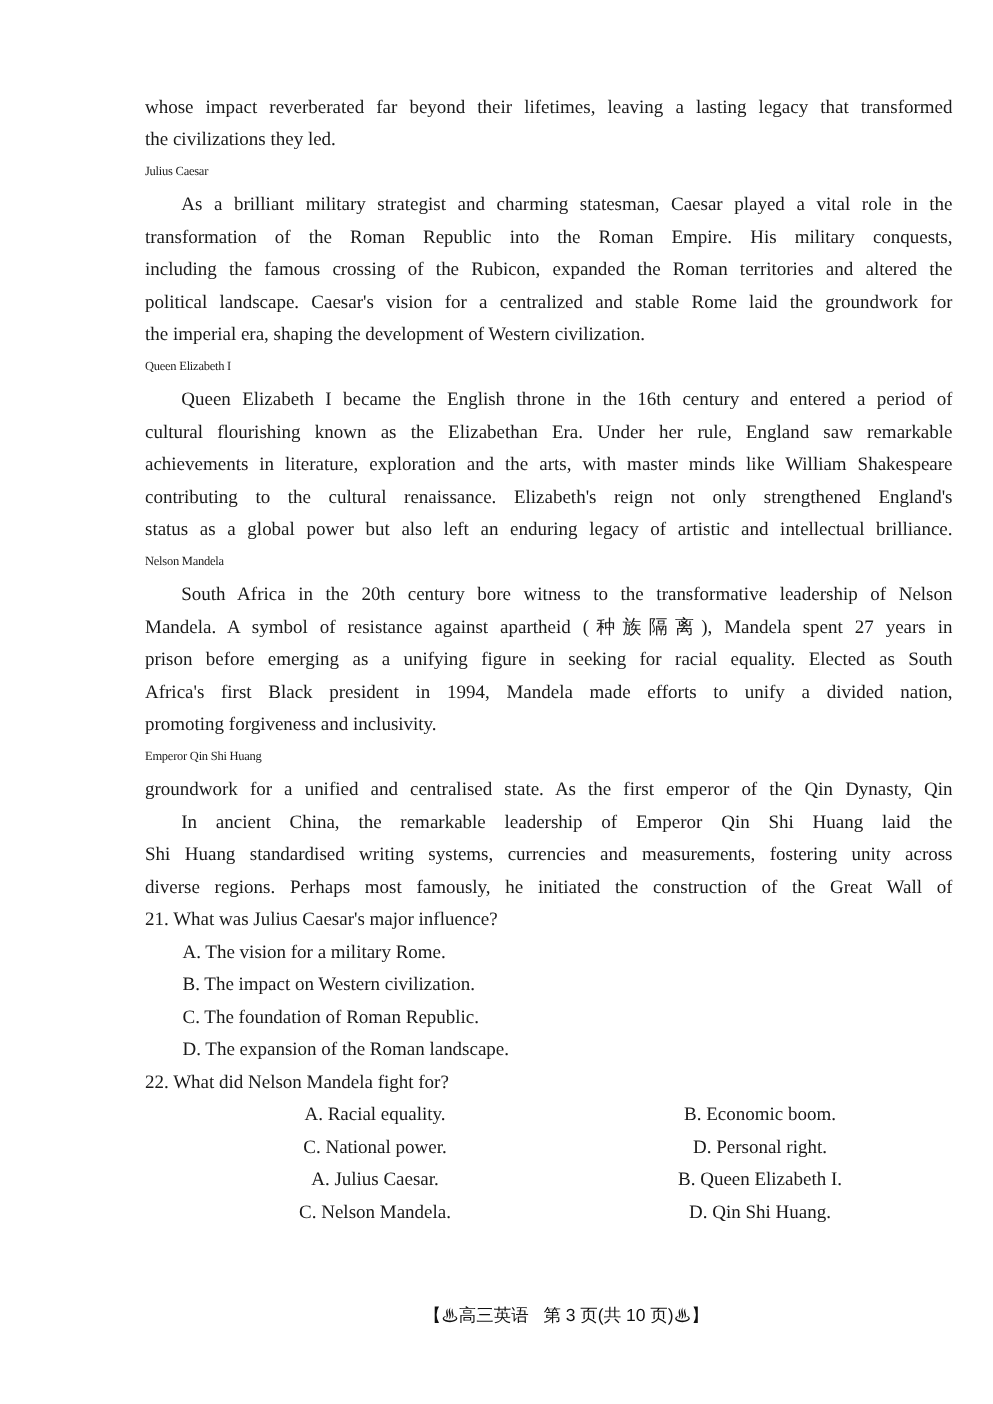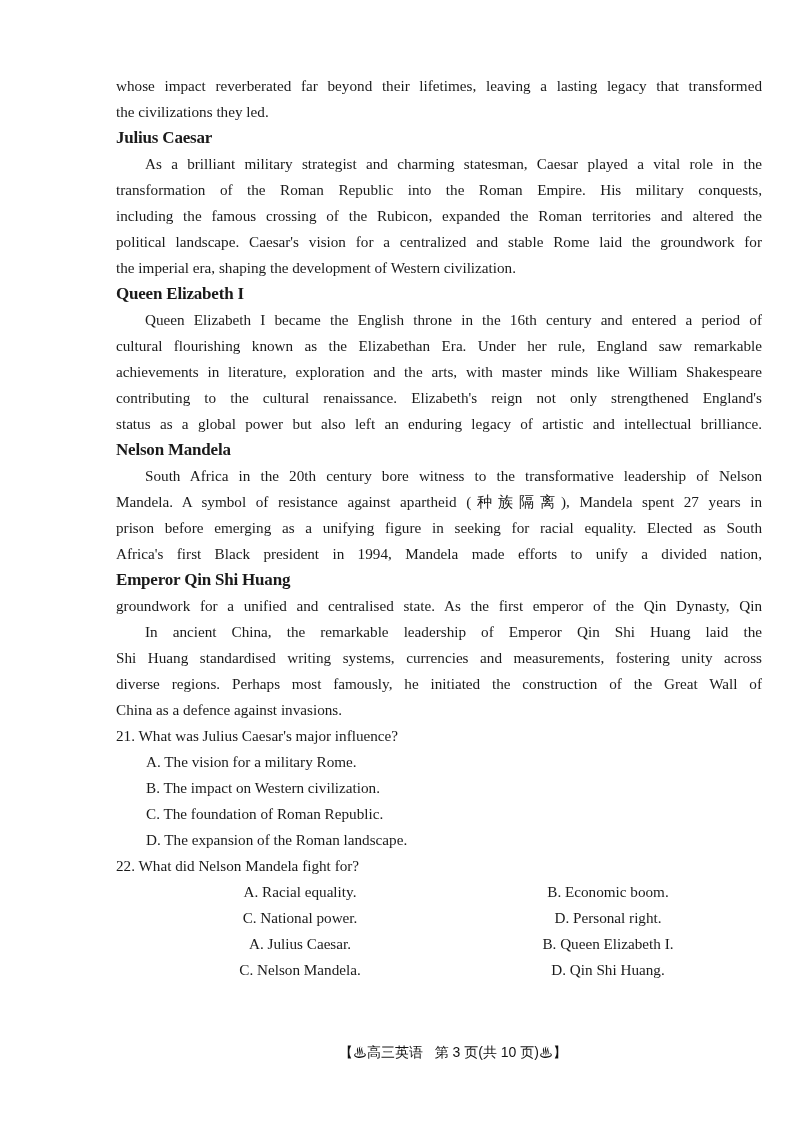--- a/index.html
+++ b/index.html
@@ -7,21 +7,21 @@
     width: 794px; height: 1123px; position: relative; overflow: hidden;
     font-family: "Liberation Serif", "DejaVu Serif", serif;
     color: #1a1a1a;
   }
   .page { position: absolute; left: 116px; top: 73px; width: 646px; }
   .line {
     font-size: 15.2px; line-height: 26px; height: 26px;
     white-space: nowrap; margin: 0;
   }
   .just { text-align: justify; text-align-last: justify; white-space: normal; overflow: hidden; }
-  .heading { font-weight: bold; font-size: 17px; letter-spacing: -0.2px; }
+  .heading { font-weight: normal; font-size: 10px; letter-spacing: -0.2px; }
   .para { margin: 0; }
   .para .line.first { text-indent: 29px; }
   .q .line { }
   .opt { padding-left: 30px; }
   .opt-row { display: flex; height: 26px; text-align: center; }
   .opt-row .col { width: 320px; font-size: 15.2px; line-height: 26px; white-space: nowrap; }
   .opt-row .col:first-child { padding-left: 30px; width: 320px; }
   .footer {
     position: absolute; top: 1044px; left: 16px; width: 794px; text-align: center;
     font-family: Liberation Sans, sans-serif; font-size: 14px; color: #111; padding-left: 40px;
@@ -60,31 +60,31 @@
     </div>
   </div>
 
   <div>
     <p class="line heading">Nelson Mandela</p>
     <div class="para">
       <p class="line just first">South Africa in the 20th century bore witness to the transformative leadership of Nelson</p>
       <p class="line just">Mandela. A symbol of resistance against apartheid (种族隔离), Mandela spent 27 years in</p>
       <p class="line just">prison before emerging as a unifying figure in seeking for racial equality. Elected as South</p>
       <p class="line just">Africa's first Black president in 1994, Mandela made efforts to unify a divided nation,</p>
+      <p class="line">promoting forgiveness and inclusivity.</p>
     </div>
   </div>
 
   <div>
     <p class="line heading">Emperor Qin Shi Huang</p>
     <div class="para">
       <p class="line just">groundwork for a unified and centralised state. As the first emperor of the Qin Dynasty, Qin</p>
       <p class="line just first">In ancient China, the remarkable leadership of Emperor Qin Shi Huang laid the</p>
       <p class="line just">Shi Huang standardised writing systems, currencies and measurements, fostering unity across</p>
       <p class="line just">diverse regions. Perhaps most famously, he initiated the construction of the Great Wall of</p>
-      <p class="line">China as a defence against invasions.</p>
     </div>
   </div>
 
   <div class="q">
     <p class="line">21. What was Julius Caesar's major influence?</p>
     <p class="line opt">A. The vision for a military Rome.</p>
     <p class="line opt">B. The impact on Western civilization.</p>
     <p class="line opt">C. The foundation of Roman Republic.</p>
     <p class="line opt">D. The expansion of the Roman landscape.</p>
   </div>

